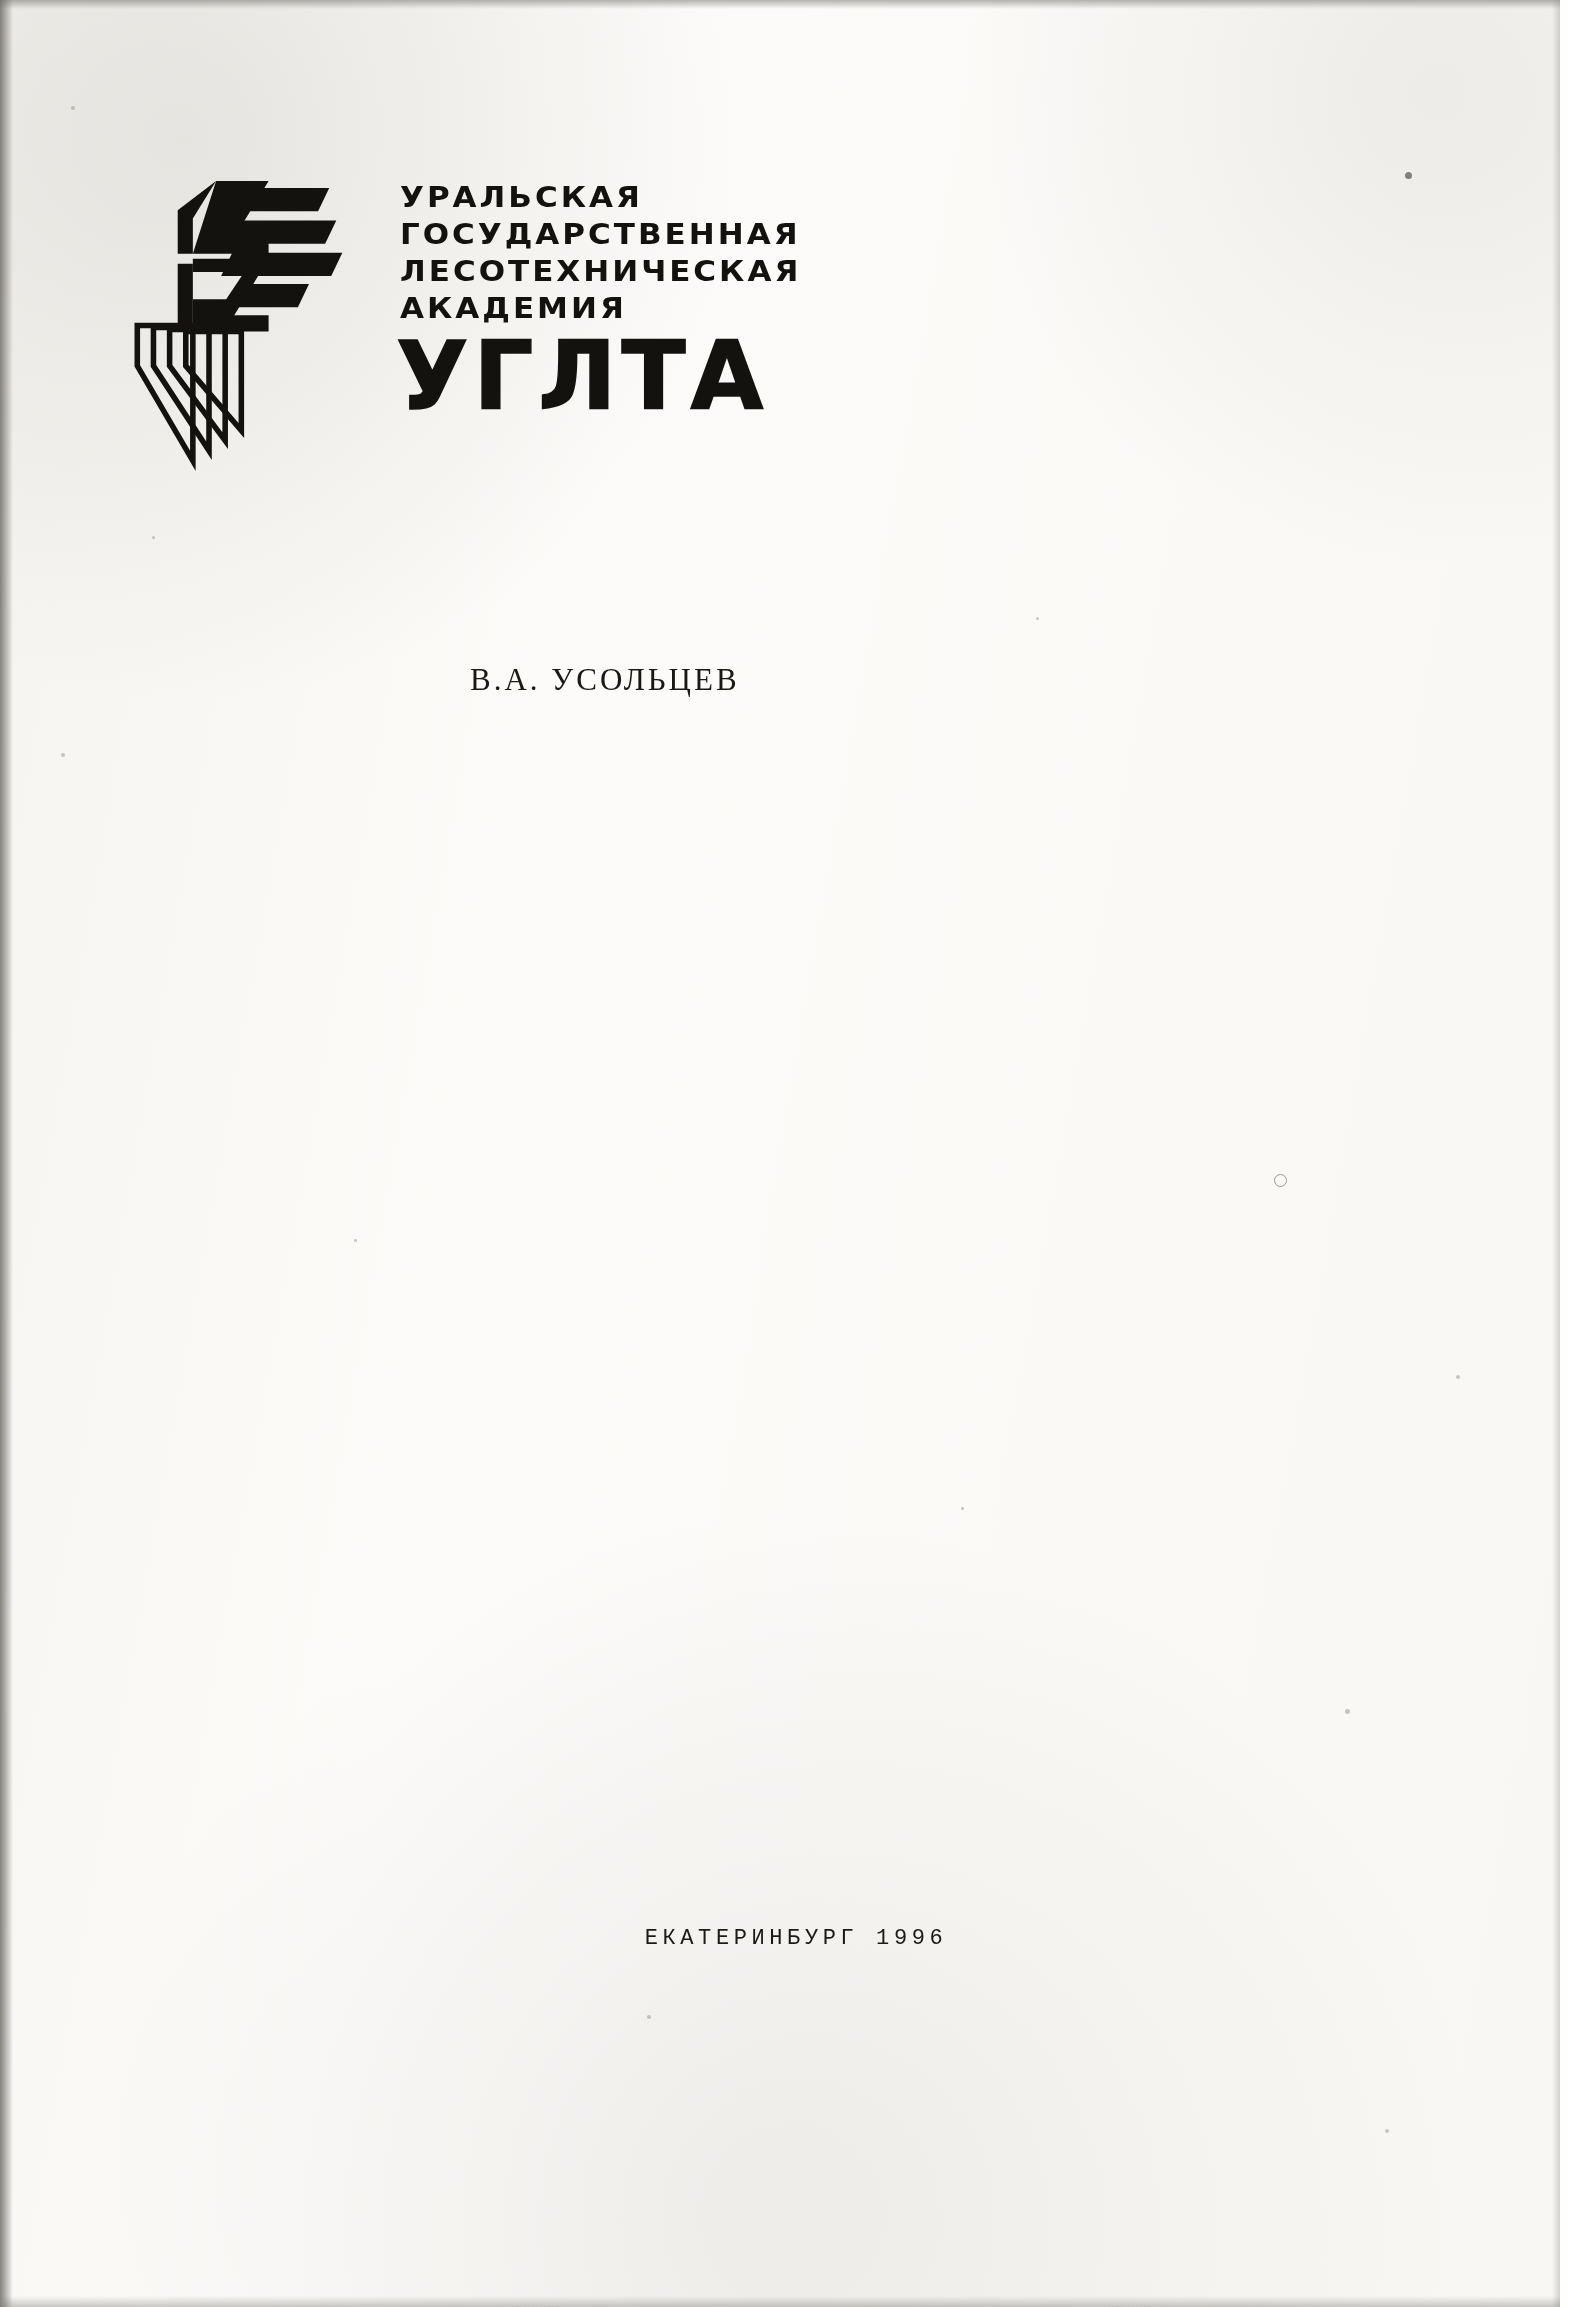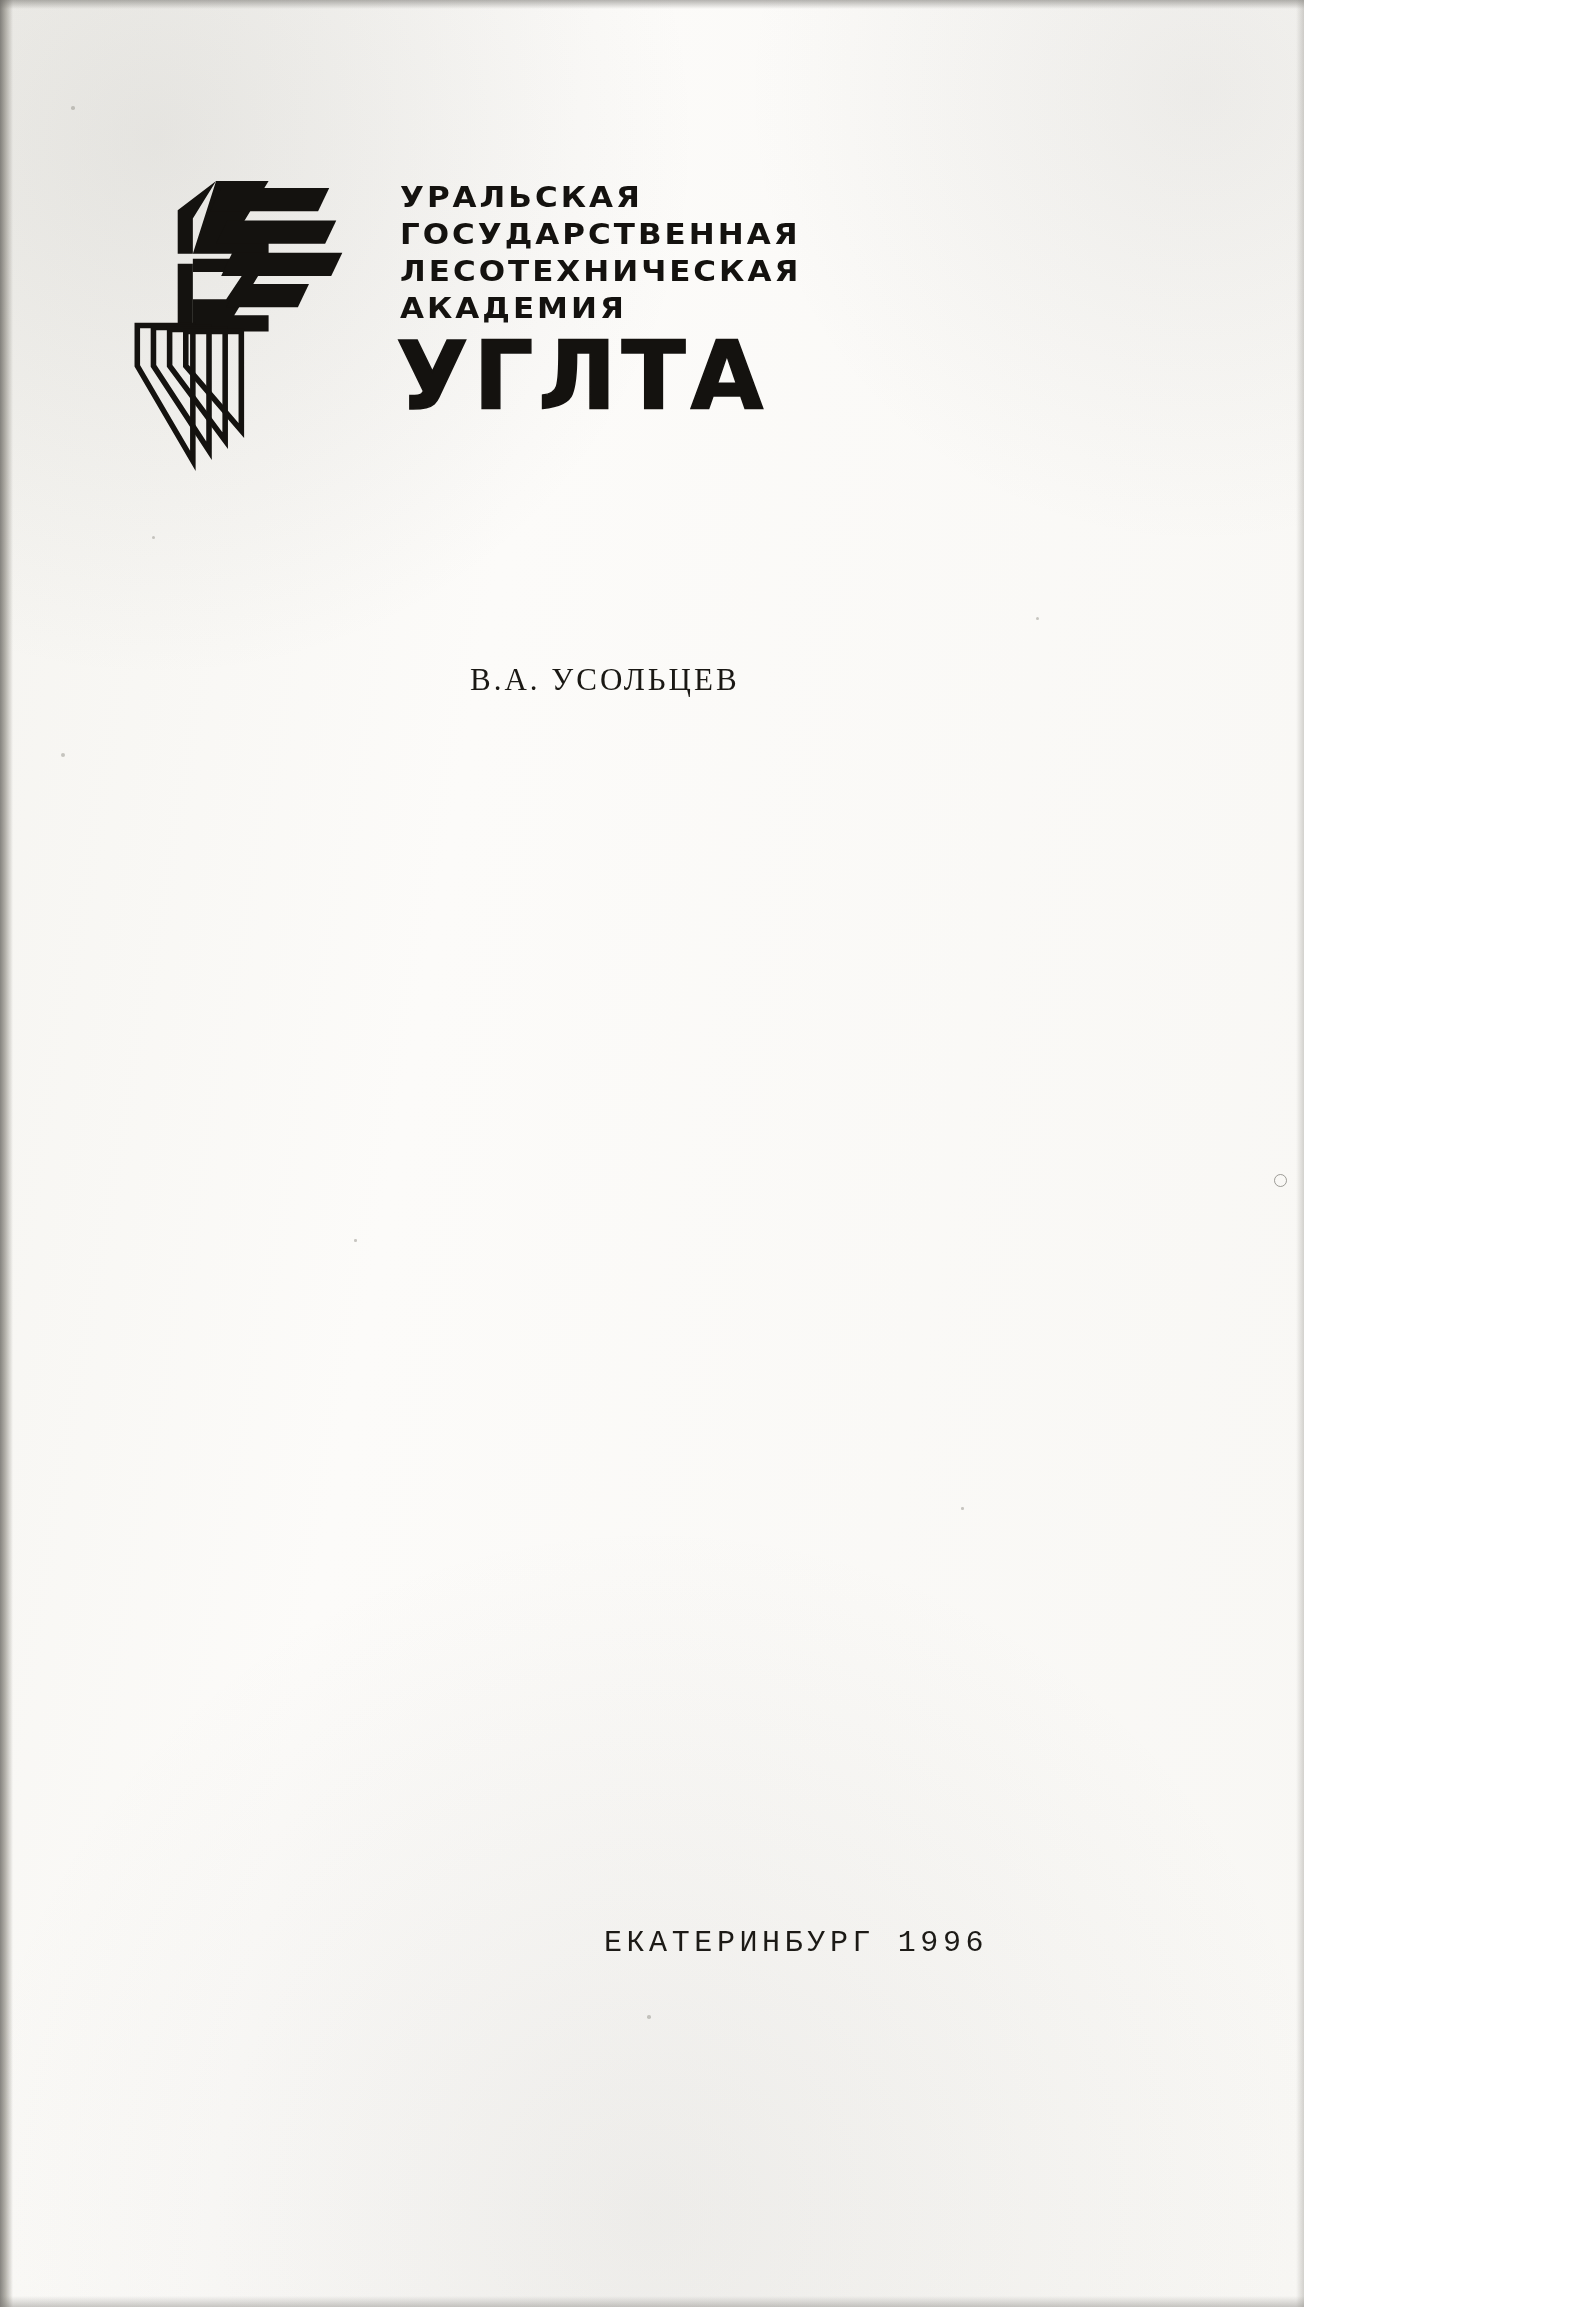--- a/index.html
+++ b/index.html
@@ -8,21 +8,21 @@
     padding: 0;
     background: #ffffff;
   }
 
   body {
     font-family: "Liberation Serif", serif;
   }
 
   .page {
     position: relative;
-    width: 1304px;
+    width: 1560px;
     height: 2307px;
     background: #f7f6f3;
     overflow: hidden;
   }
 
   
   .page::before {
     content: "";
     position: absolute;
     inset: 0;
@@ -166,21 +166,21 @@
   .title-line.l3 { margin-left: -2px; }
 
   
   .imprint {
     position: absolute;
     left: 0;
     top: 1926px;
     width: 1592px;
     text-align: center;
     font-family: "Liberation Mono", monospace;
-    font-size: 30px;
+    font-size: 22px;
     letter-spacing: 4.6px;
     color: #1c1a16;
   }
 
   
   .ring-artifact {
     position: absolute;
     left: 1274px;
     top: 1174px;
     width: 11px;

